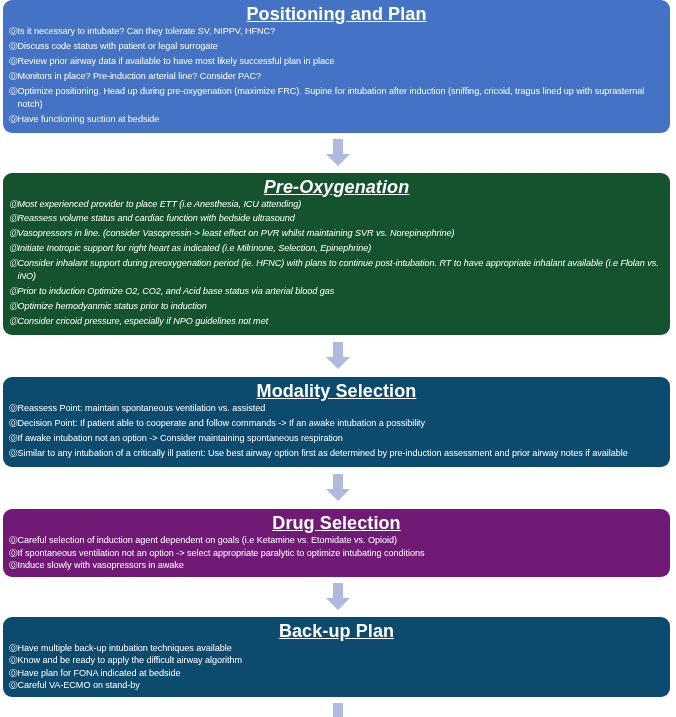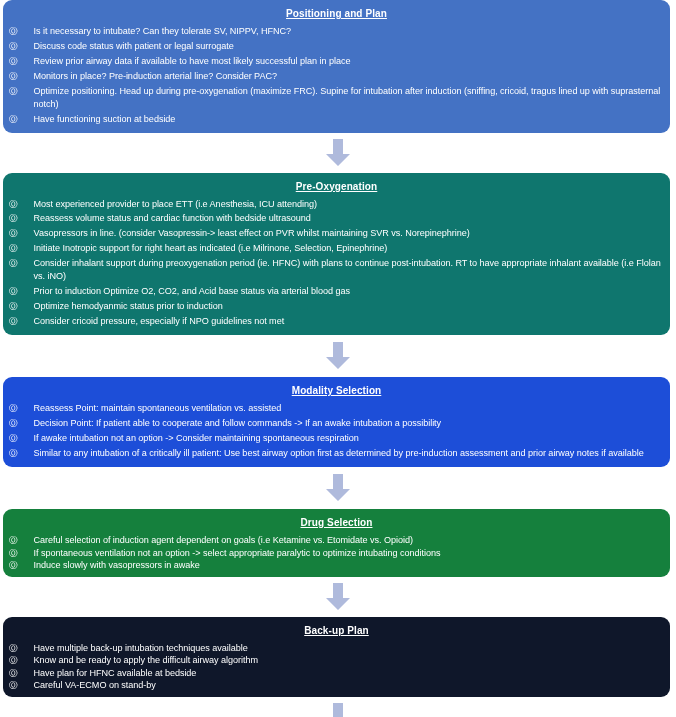--- a/index.html
+++ b/index.html
@@ -24,21 +24,21 @@
     margin: 0 6px 0 3px;
     background: #4472C4;
     border-radius: 9px;
     color: #ffffff;
     padding: 4px 0 5px 0;
     box-sizing: border-box;
   }
   .panel-title {
     text-align: center;
     font-weight: bold;
-    font-size: 10px;
+    font-size: 18px;
     line-height: 16px;
     text-decoration: underline;
     letter-spacing: 0.1px;
     padding: 2px 0 3px 0;
     color: #ffffff;
   }
   .bullets {
     list-style: none;
     margin: 0;
     padding: 0 6px 0 6px;
@@ -55,21 +55,20 @@
   .bullet-glyph {
     flex: 0 0 auto;
     font-size: 8.6px;
     line-height: 12.6px;
     margin-right: 0px;
     color: #ffffff;
     font-family: "DejaVu Sans", sans-serif;
   }
   .bullet-text {
     flex: 1 1 auto;
-    padding-left: 16px;
   }
   .arrow-wrap {
     display: flex;
     justify-content: center;
     align-items: center;
   }
   .arrow {
     width: 26px;
     height: 28px;
   }
@@ -110,21 +109,21 @@
           <span class="bullet-glyph">Ⓞ</span>
           <span class="bullet-text">Have functioning suction at bedside</span>
         </li>
       </ul>
     </div>
     <div class="arrow-wrap gap-a" style="padding-top: 6px; padding-bottom: 6px;">
       <svg class="arrow" viewBox="0 0 26 28" xmlns="http://www.w3.org/2000/svg">
         <polygon points="8,0 18,0 18,15 25,15 13,27 1,15 8,15" fill="#AFBADC"></polygon>
       </svg>
     </div>
-    <div class="panel p2" style="background: #0f766e;">
+    <div class="panel p2" style="background: #14532d; font-style: italic;">
       <div class="panel-title">Pre-Oxygenation</div>
       <ul class="bullets loose">
         <li class="bullet-item">
           <span class="bullet-glyph">Ⓞ</span>
           <span class="bullet-text">Most experienced provider to place ETT (i.e Anesthesia, ICU attending)</span>
         </li>
         <li class="bullet-item">
           <span class="bullet-glyph">Ⓞ</span>
           <span class="bullet-text">Reassess volume status and cardiac function with bedside ultrasound</span>
         </li>
@@ -152,21 +151,21 @@
           <span class="bullet-glyph">Ⓞ</span>
           <span class="bullet-text">Consider cricoid pressure, especially if NPO guidelines not met</span>
         </li>
       </ul>
     </div>
     <div class="arrow-wrap gap-a" style="padding-top: 7px; padding-bottom: 7px;">
       <svg class="arrow" viewBox="0 0 26 28" xmlns="http://www.w3.org/2000/svg">
         <polygon points="8,0 18,0 18,15 25,15 13,27 1,15 8,15" fill="#AFBADC"></polygon>
       </svg>
     </div>
-    <div class="panel p3" style="background: #1d4ed8;">
+    <div class="panel p3" style="background: #0c4a6e;">
       <div class="panel-title">Modality Selection</div>
       <ul class="bullets loose">
         <li class="bullet-item">
           <span class="bullet-glyph">Ⓞ</span>
           <span class="bullet-text">Reassess Point: maintain spontaneous ventilation vs. assisted</span>
         </li>
         <li class="bullet-item">
           <span class="bullet-glyph">Ⓞ</span>
           <span class="bullet-text">Decision Point: If patient able to cooperate and follow commands -&gt; If an awake intubation a possibility</span>
         </li>
@@ -178,21 +177,21 @@
           <span class="bullet-glyph">Ⓞ</span>
           <span class="bullet-text">Similar to any intubation of a critically ill patient: Use best airway option first as determined by pre-induction assessment and prior airway notes if available</span>
         </li>
       </ul>
     </div>
     <div class="arrow-wrap gap-a" style="padding-top: 7px; padding-bottom: 7px;">
       <svg class="arrow" viewBox="0 0 26 28" xmlns="http://www.w3.org/2000/svg">
         <polygon points="8,0 18,0 18,15 25,15 13,27 1,15 8,15" fill="#AFBADC"></polygon>
       </svg>
     </div>
-    <div class="panel p4" style="background: #15803d;">
+    <div class="panel p4" style="background: #701a75;">
       <div class="panel-title">Drug Selection</div>
       <ul class="bullets tight">
         <li class="bullet-item">
           <span class="bullet-glyph">Ⓞ</span>
           <span class="bullet-text">Careful selection of induction agent dependent on goals (i.e Ketamine vs. Etomidate vs. Opioid)</span>
         </li>
         <li class="bullet-item">
           <span class="bullet-glyph">Ⓞ</span>
           <span class="bullet-text">If spontaneous ventilation not an option -&gt; select appropriate paralytic to optimize intubating conditions</span>
         </li>
@@ -200,34 +199,34 @@
           <span class="bullet-glyph">Ⓞ</span>
           <span class="bullet-text">Induce slowly with vasopressors in awake</span>
         </li>
       </ul>
     </div>
     <div class="arrow-wrap gap-a" style="padding-top: 6px; padding-bottom: 6px;">
       <svg class="arrow" viewBox="0 0 26 28" xmlns="http://www.w3.org/2000/svg">
         <polygon points="8,0 18,0 18,15 25,15 13,27 1,15 8,15" fill="#AFBADC"></polygon>
       </svg>
     </div>
-    <div class="panel p5" style="background: #0f172a;">
+    <div class="panel p5" style="background: #0c4a6e;">
       <div class="panel-title">Back-up Plan</div>
       <ul class="bullets tight">
         <li class="bullet-item">
           <span class="bullet-glyph">Ⓞ</span>
           <span class="bullet-text">Have multiple back-up intubation techniques available</span>
         </li>
         <li class="bullet-item">
           <span class="bullet-glyph">Ⓞ</span>
           <span class="bullet-text">Know and be ready to apply the difficult airway algorithm</span>
         </li>
         <li class="bullet-item">
           <span class="bullet-glyph">Ⓞ</span>
-          <span class="bullet-text">Have plan for HFNC available at bedside</span>
+          <span class="bullet-text">Have plan for FONA indicated at bedside</span>
         </li>
         <li class="bullet-item">
           <span class="bullet-glyph">Ⓞ</span>
           <span class="bullet-text">Careful VA-ECMO on stand-by</span>
         </li>
       </ul>
     </div>
     <div class="arrow-wrap gap-a" style="padding-top: 6px; padding-bottom: 6px;">
       <svg class="arrow" viewBox="0 0 26 28" xmlns="http://www.w3.org/2000/svg">
         <polygon points="8,0 18,0 18,15 25,15 13,27 1,15 8,15" fill="#AFBADC"></polygon>

